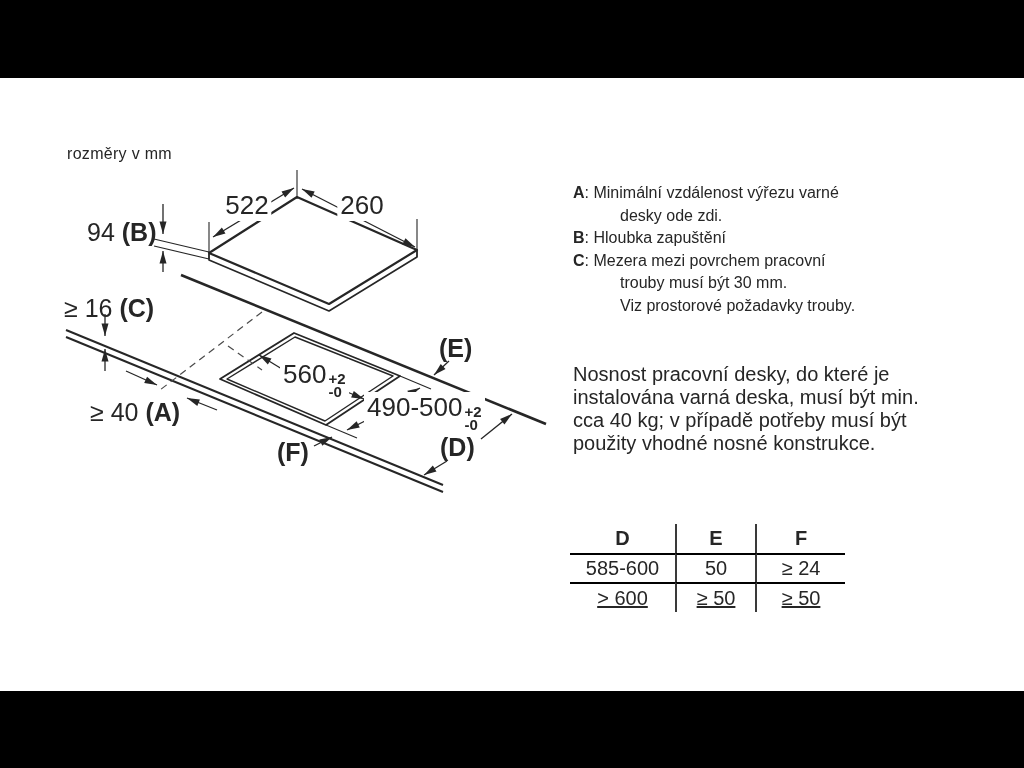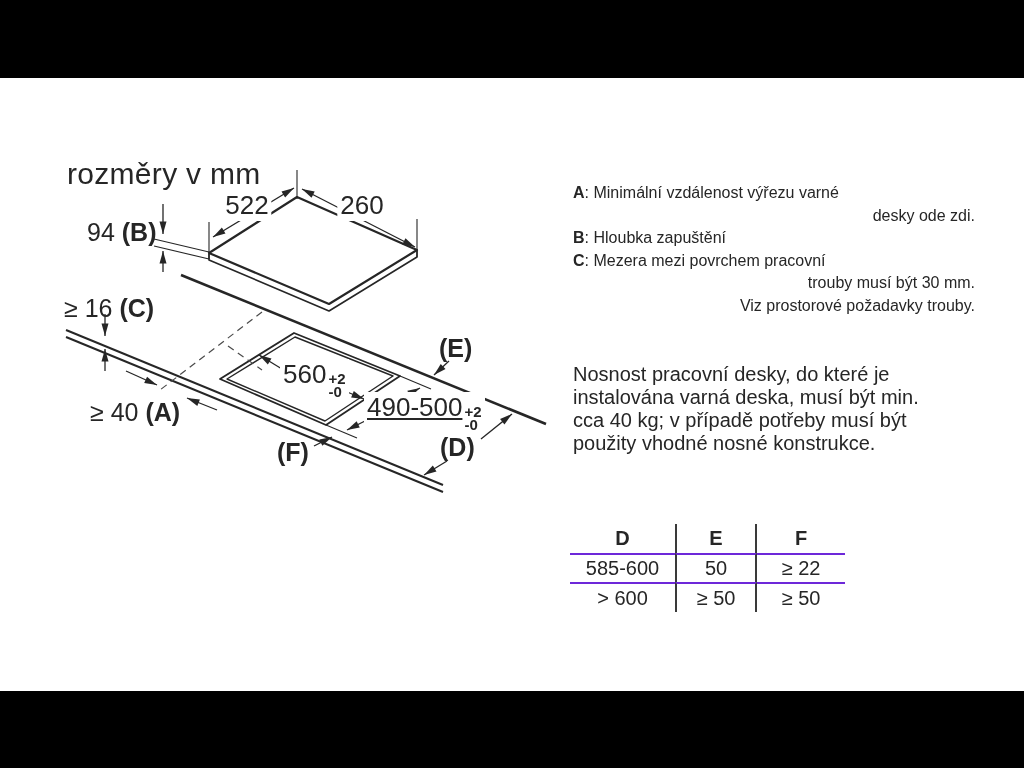--- a/index.html
+++ b/index.html
@@ -10,41 +10,41 @@
   *{margin:0;padding:0;box-sizing:border-box;}
   html,body{width:1024px;height:768px;overflow:hidden;}
   body{font-family:"Liberation Sans", sans-serif;background:var(--bg);color:var(--ink);position:relative;}
   .bar{position:absolute;left:0;width:1024px;background:var(--frame);}
   .bar.top{top:0;height:78px;}
   .bar.bottom{top:691px;height:77px;}
   .abs{position:absolute;}
   svg.diagram{position:absolute;left:0;top:0;width:1024px;height:768px;}
 
   
-  .note{left:67px;top:145px;font-size:30px;letter-spacing:0.3px;margin-top:12px;}
+  .note{left:67px;top:145px;font-size:16px;letter-spacing:0.3px;}
   .dim{font-size:26px;background:var(--bg);padding:0 3px;white-space:nowrap;}
   .ctr{transform:translateX(-50%);}
   .dim-small{font-size:25px;background:transparent;}
   .plabel{font-size:25px;font-weight:bold;white-space:nowrap;}
   .b{font-weight:bold;}
   .tol{display:inline-flex;flex-direction:column;font-size:15px;line-height:13px;font-weight:bold;margin-left:2px;transform:translateY(1px);}
 
   
   .legend{left:573px;top:182px;width:402px;font-size:16px;line-height:22.5px;}
-  .legend-item .rest{margin-left:47px;text-align:right;}
+  .legend-item .rest{margin-left:47px;}
   .para{left:573px;top:363px;width:402px;font-size:20px;line-height:23px;}
 
   
   .spec-table{left:570px;top:524px;display:grid;grid-template-columns:105px 82px 88px;font-size:20px;}
   .spec-table .cell{display:flex;align-items:center;justify-content:center;height:29px;}
-  .spec-table .r2 .cell{height:30px;}
+  .spec-table .r2 .cell{height:30px;text-decoration:underline;}
   .spec-table .row{display:contents;}
   .spec-table .hdr .cell{font-weight:bold;}
   .spec-table .mid{border-left:2px solid #3a3a3a;border-right:2px solid #3a3a3a;}
-  .spec-table .r1 .cell, .spec-table .r2 .cell{border-top:2px solid #6d28d9;}
+  .spec-table .r1 .cell, .spec-table .r2 .cell{border-top:2px solid #000000;}
   .spec-table .hdr .cell{border-top:none;}
 </style>
 </head>
 <body>
 
 <div class="bar top"></div>
 <div class="bar bottom"></div>
 
 <svg class="diagram" viewBox="0 0 1024 768">
   <defs>
@@ -118,21 +118,21 @@
   <span>≥ 40</span>&nbsp;<span class="b">(A)</span>
 </div>
 
 <div class="abs dim" style="left:280px;top:359px;">
   <span>560</span><span class="tol">
       <span>+2</span>
       <span>-0</span>
     </span>
 </div>
 
-<div class="abs dim" style="left:364px;top:392px;text-decoration:underline;">
+<div class="abs dim" style="left:364px;top:392px;">
   <span>490-500</span><span class="tol">
       <span>+2</span>
       <span>-0</span>
     </span>
 </div>
 
 <div class="abs plabel" style="left:439px;top:334px;">(E)</div>
 <div class="abs plabel" style="left:440px;top:433px;">(D)</div>
 <div class="abs plabel" style="left:277px;top:438px;">(F)</div>
 
@@ -160,20 +160,20 @@
 
 <div class="abs spec-table">
   <div class="row hdr">
     <div class="cell">D</div>
     <div class="cell mid">E</div>
     <div class="cell">F</div>
   </div>
   <div class="row r1">
     <div class="cell">585-600</div>
     <div class="cell mid">50</div>
-    <div class="cell">≥ 22</div>
+    <div class="cell">≥ 24</div>
   </div>
   <div class="row r2">
     <div class="cell">&gt; 600</div>
     <div class="cell mid">≥ 50</div>
     <div class="cell">≥ 50</div>
   </div>
 </div>
 
 </body></html>

